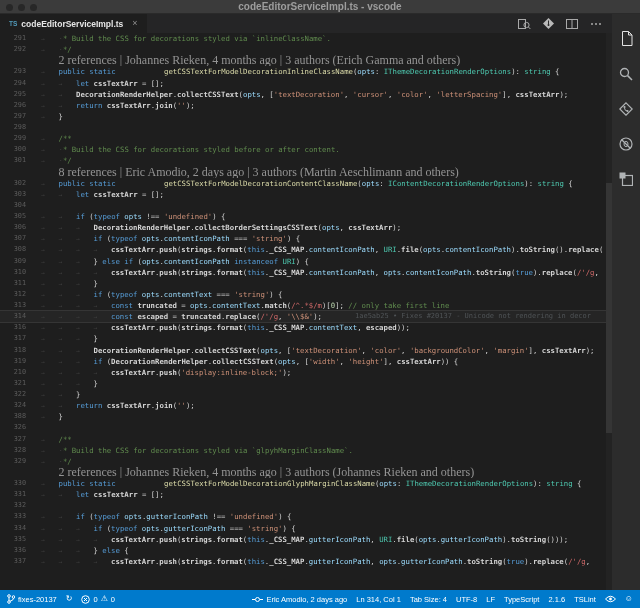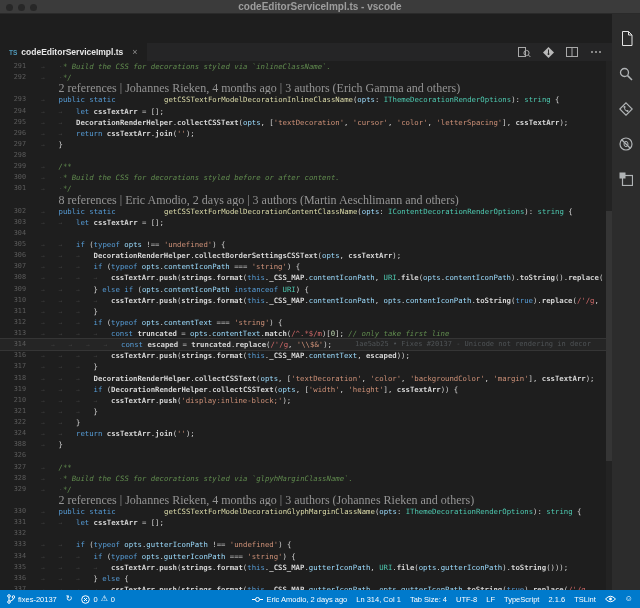--- a/index.html
+++ b/index.html
@@ -11,49 +11,49 @@
     -webkit-font-smoothing:antialiased;
   }
   
   .titlebar { height:14px; background:#3b3b3b; border-bottom:1px solid #2a2a2a;
     display:flex; align-items:center; position:relative; }
   .lights { position:absolute; left:6px; top:3.5px; display:flex; gap:5px; }
   .light { width:7px; height:7px; border-radius:50%; background:#272727; }
   .wintitle { margin:0 auto; font-size:10px; font-weight:bold; color:#9d9d9d; }
   
   .mainrow { display:flex; height:576px; }
-  .leftcol { width:612px; display:flex; flex-direction:column;margin-top:29px; }
+  .leftcol { width:612px; display:flex; flex-direction:column; }
   
   .tabbar { height:19px; background:#252526; display:flex; align-items:stretch; }
   .tab { display:flex; align-items:center; gap:4px; background:#1e1e1e; padding:0 9px; }
   .ts-badge { font-size:6.5px; font-weight:bold; color:#519aba; }
   .tab-label { font-size:8.5px; font-weight:bold; color:#e6e6e6; }
   .tab-close { font-size:9px; color:#8f8f8f; margin-left:5px; line-height:1; }
   .tab-actions { margin-left:auto; display:flex; align-items:center; gap:12px; padding-right:10px; }
   .tab-actions svg { display:block; }
   
   .editor { position:relative; height:557px; overflow:hidden; background:#1e1e1e;
     font-family:"DejaVu Sans Mono", monospace; font-size:7.3px; }
   .row { height:11.14px; line-height:11.14px; display:flex; position:relative; white-space:pre; }
   .gut { width:26px; flex:none; text-align:right; color:#5c5c5c; font-size:6.8px; }
   .ln  { padding-left:15px; flex:1; overflow:hidden; }
   .tb  { display:inline-block; width:17.5px; color:#3d3d3d; font-size:6.3px; }
   .lens { font-family:Liberation Serif, serif; font-size:12px; color:#949494; padding-left:17.5px; }
   .tk-k { color:#569cd6; }
   .tk-t { color:#4ec9b0; }
   .tk-f { color:#dcdcaa; font-weight:normal;padding-left:44px; }
   .tk-s { color:#ce9178; }
-  .tk-c { color:#608b4e;font-style:italic; }
+  .tk-c { color:#608b4e; }
   .tk-v { color:#9cdcfe; }
   .tk-w { color:#d4d4d4; font-weight:bold; }
   .tk-p { color:#d4d4d4; }
   .tk-r { color:#d16969; }
   .tk-n { color:#b5cea8; }
   .tk-d { color:#3d3d3d; }
-  .cur { outline:1px solid #353535; background:rgba(255,255,255,0.03);gap:10px; }
+  .cur { outline:1px solid #353535; background:rgba(255,255,255,0.03); }
   .blame { position:absolute; left:355px; top:0; color:#4f5356; font-size:7px; }
   .vscroll { position:absolute; right:0; top:0; width:6px; height:100%; background:#232323; }
   .vthumb { position:absolute; right:0; width:6px; top:150px; height:250px; background:#3f3f3f; opacity:.65; }
   
   .activitybar { width:28px; background:#2c2c2c; display:flex; flex-direction:column;
     align-items:center; padding-top:7px; gap:0; }
   .ab-item { height:35px; width:28px; display:flex; align-items:center; justify-content:center; }
   
   .statusbar { height:18px; background:#007acc; display:flex; align-items:center;
     padding:4px 7px; gap:9px; font-size:7.5px; color:#ffffff; white-space:nowrap; }

